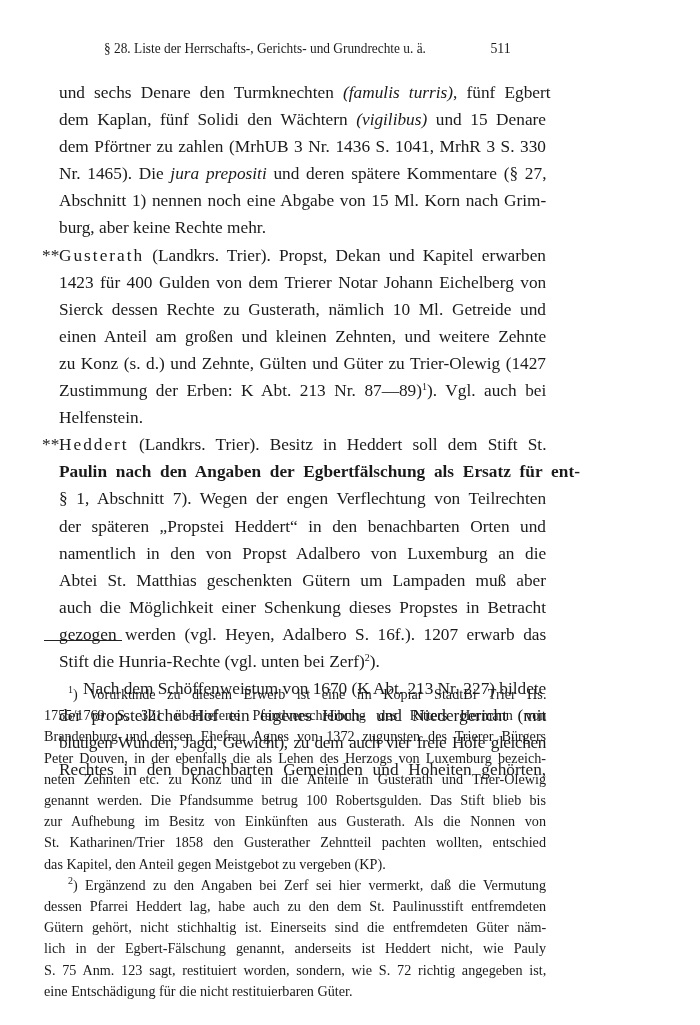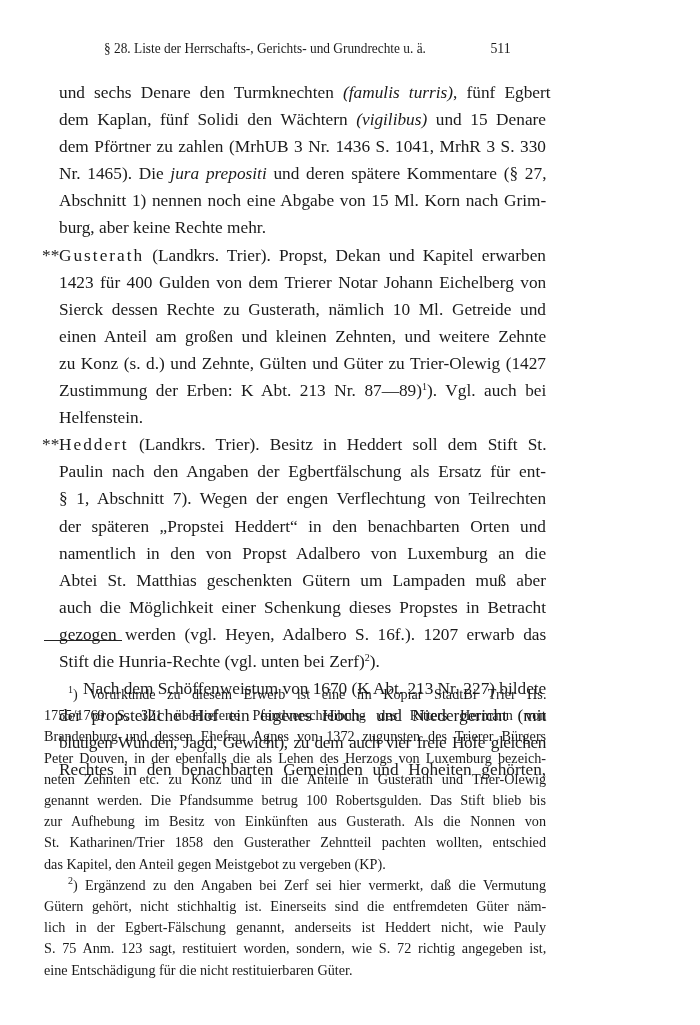--- a/index.html
+++ b/index.html
@@ -47,21 +47,21 @@
     <span class="line" style="display: block; word-spacing: 2.1px;">1423 für 400 Gulden von dem Trierer Notar Johann Eichelberg von</span>
     <span class="line" style="display: block; word-spacing: 4.33333px;">Sierck dessen Rechte zu Gusterath, nämlich 10 Ml. Getreide und</span>
     <span class="line" style="display: block; word-spacing: 4.11111px;">einen Anteil am großen und kleinen Zehnten, und weitere Zehnte</span>
     <span class="line" style="display: block; word-spacing: 1.18182px;">zu Konz (s. d.) und Zehnte, Gülten und Güter zu Trier-Olewig (1427</span>
     <span class="line" style="display: block; word-spacing: 4.2px;"><span>Zustimmung der Erben: K Abt. 213 Nr. 87—89)</span><sup>1</sup><span>). Vgl. auch bei</span></span>
     <span class="line last" style="display: block;">Helfenstein.</span>
   </p>
 
   <p class="entry">
     <span class="line" style="display: block; word-spacing: 5.88889px;"><span class="stars">**</span><span class="spaced">Heddert</span><span> (Landkrs. Trier). Besitz in Heddert soll dem Stift St.</span></span>
-    <span class="line" style="display: block; word-spacing: 4.44444px;">Paulin nach den Angaben der Egbertfälschung als Ersatz für ent-</span>
+    <span class="line" style="display: block; word-spacing: 4.44444px; font-weight: bold;">Paulin nach den Angaben der Egbertfälschung als Ersatz für ent-</span>
     <span class="line" style="display: block; word-spacing: 4.33333px;">§ 1, Abschnitt 7). Wegen der engen Verflechtung von Teilrechten</span>
     <span class="line" style="display: block; word-spacing: 6.125px;">der späteren „Propstei Heddert“ in den benachbarten Orten und</span>
     <span class="line" style="display: block; word-spacing: 6.22222px;">namentlich in den von Propst Adalbero von Luxemburg an die</span>
     <span class="line" style="display: block; word-spacing: 5.75px;">Abtei St. Matthias geschenkten Gütern um Lampaden muß aber</span>
     <span class="line" style="display: block; word-spacing: 3.75px;">auch die Möglichkeit einer Schenkung dieses Propstes in Betracht</span>
     <span class="line" style="display: block; word-spacing: 4.22222px;">gezogen werden (vgl. Heyen, Adalbero S. 16f.). 1207 erwarb das</span>
     <span class="line last" style="display: block;"><span>Stift die Hunria-Rechte (vgl. unten bei Zerf)</span><sup>2</sup><span>).</span></span>
   </p>
 
   <p>
@@ -81,18 +81,19 @@
     <span class="line" style="display: block; word-spacing: 4.4px;">Brandenburg und dessen Ehefrau Agnes von 1372 zugunsten des Trierer Bürgers</span>
     <span class="line" style="display: block; word-spacing: 2.58333px;">Peter Douven, in der ebenfalls die als Lehen des Herzogs von Luxemburg bezeich-</span>
     <span class="line" style="display: block; word-spacing: 5.5px;">neten Zehnten etc. zu Konz und in die Anteile in Gusterath und Trier-Olewig</span>
     <span class="line" style="display: block; word-spacing: 4.6px;">genannt werden. Die Pfandsumme betrug 100 Robertsgulden. Das Stift blieb bis</span>
     <span class="line" style="display: block; word-spacing: 6.09091px;">zur Aufhebung im Besitz von Einkünften aus Gusterath. Als die Nonnen von</span>
     <span class="line" style="display: block; word-spacing: 6.625px;">St. Katharinen/Trier 1858 den Gusterather Zehntteil pachten wollten, entschied</span>
     <span class="line last" style="display: block;">das Kapitel, den Anteil gegen Meistgebot zu vergeben (KP).</span>
   </div>
   <div>
     <span class="line" style="padding-left: 24px; display: block; word-spacing: 3.83333px;"><sup>2</sup><span>) Ergänzend zu den Angaben bei Zerf sei hier vermerkt, daß die Vermutung</span></span>
+    <span class="line" style="display: block; word-spacing: 4.27273px;">dessen Pfarrei Heddert lag, habe auch zu den dem St. Paulinusstift entfremdeten</span>
     <span class="line" style="display: block; word-spacing: 5px;">Gütern gehört, nicht stichhaltig ist. Einerseits sind die entfremdeten Güter näm-</span>
     <span class="line" style="display: block; word-spacing: 6.6px;">lich in der Egbert-Fälschung genannt, anderseits ist Heddert nicht, wie Pauly</span>
     <span class="line" style="display: block; word-spacing: 3.23077px;">S. 75 Anm. 123 sagt, restituiert worden, sondern, wie S. 72 richtig angegeben ist,</span>
     <span class="line last" style="display: block;">eine Entschädigung für die nicht restituierbaren Güter.</span>
   </div>
 </div>
 
 </body></html>

